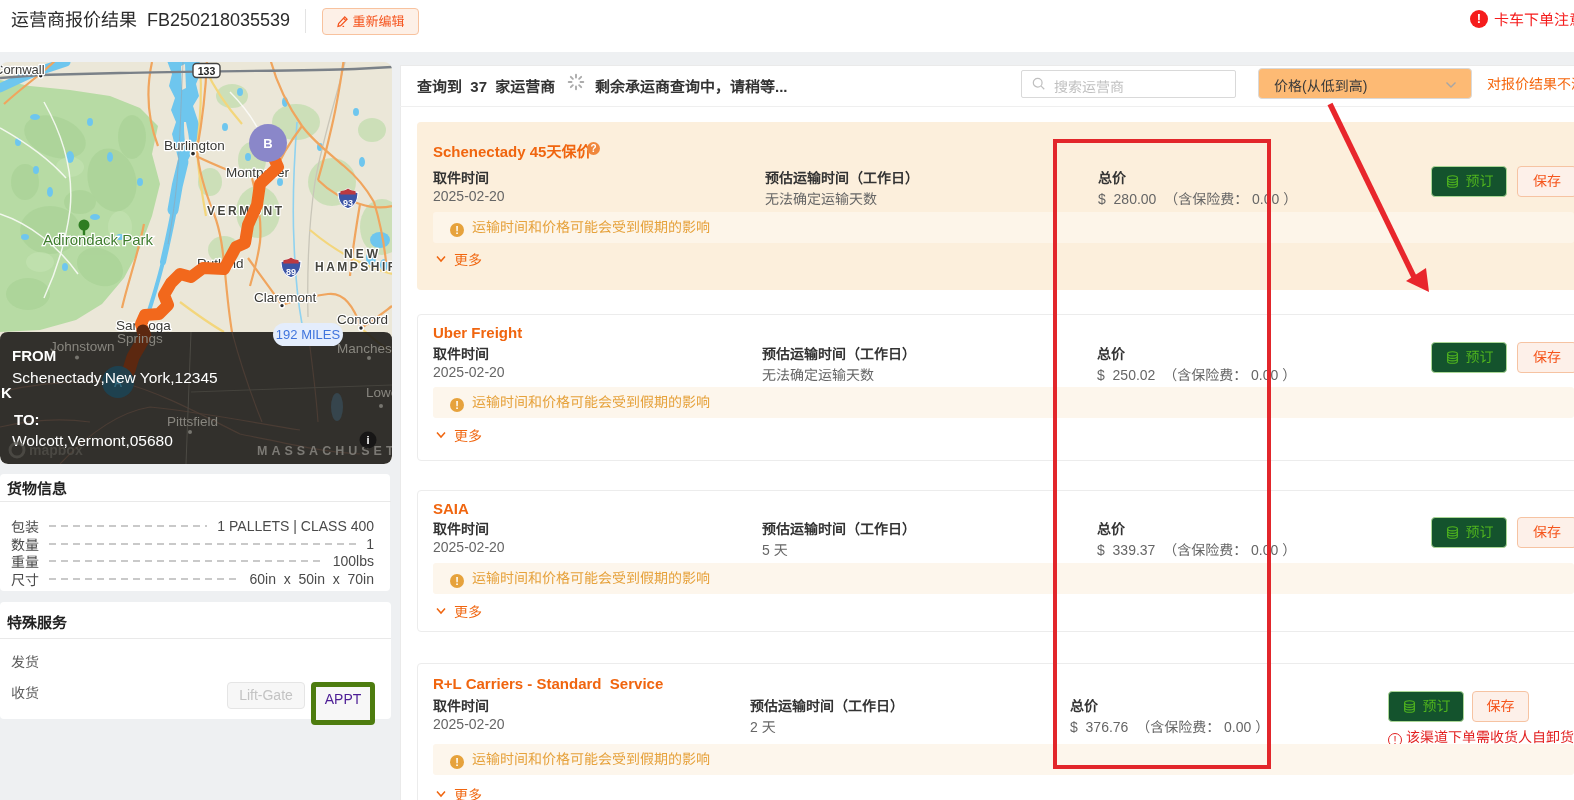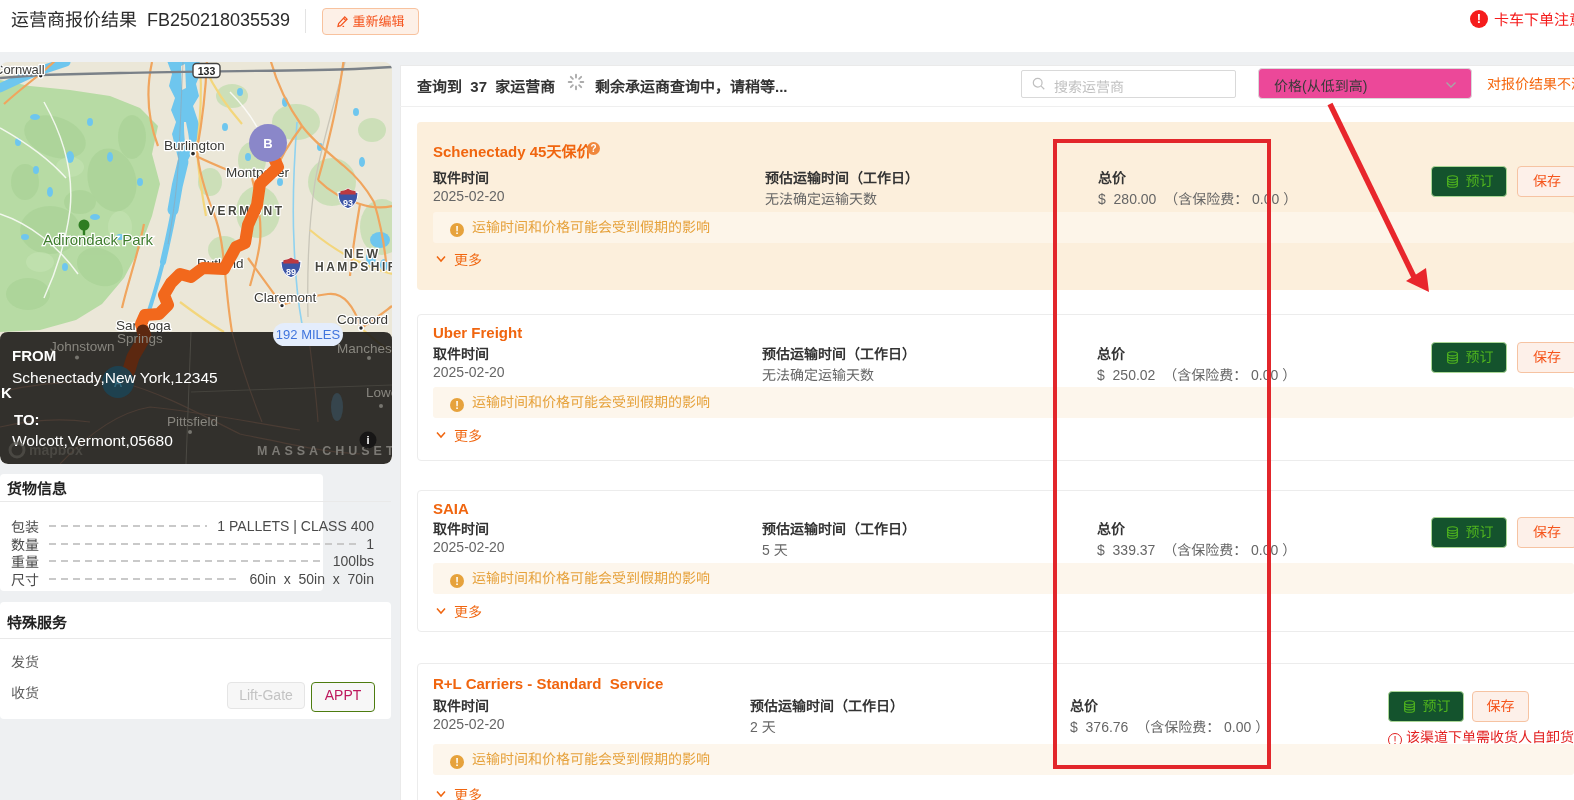--- a/index.html
+++ b/index.html
@@ -57,21 +57,21 @@
 <div class="abs" style="left:400px;top:106px;width:1174px;height:1px;background:#efefef;"></div>
 
 <div class="abs" style="left:1021px;top:70px;width:215px;height:28px;background:#fff;border:1px solid #d9d9d9;border-radius:2px;">
   <svg width="14" height="14" viewBox="0 0 16 16" style="position:absolute;left:10px;top:6px;">
       <circle cx="6.5" cy="6.5" r="5" fill="none" stroke="#bfbfbf" stroke-width="1.4"></circle>
       <line x1="10.5" y1="10.5" x2="14" y2="14" stroke="#bfbfbf" stroke-width="1.4"></line>
     </svg>
   <span style="position:absolute;left:32px;top:5px;font-size:14px;color:#c0c0c0;">搜索运营商</span>
 </div>
 
-<div class="abs" style="left:1258px;top:68px;width:214px;height:31px;background:#ec4899;border:1px solid #d9d9d9;border-radius:4px;">
+<div class="abs" style="left:1258px;top:68px;width:214px;height:31px;background:#fdba74;border:1px solid #d9d9d9;border-radius:4px;">
   <span style="position:absolute;left:15px;top:6px;font-size:14px;color:#3a3a3a;">价格(从低到高)</span>
   <svg width="12" height="12" viewBox="0 0 12 12" style="position:absolute;right:14px;top:10px;">
       <path d="M1.5 3.5 L6 8 L10.5 3.5" fill="none" stroke="#a6a6a6" stroke-width="1.4"></path>
     </svg>
 </div>
 <div class="abs" style="left:1487px;top:73px;font-size:14px;color:#f5670f;white-space:nowrap;">对报价结果不满意？</div>
 
 <div class="abs" style="left:417px;top:122px;width:1171px;height:168px;background:#fcefdc;border-radius:4px;"></div>
 <div class="abs" style="left:433px;top:140px;font-size:15px;font-weight:bold;color:#f0650f;">Schenectady 45天保价</div>
 <div class="abs" style="left:587px;top:142px;width:13px;height:13px;border-radius:50%;background:#f0873c;color:#fff;font-size:10px;font-weight:bold;text-align:center;line-height:13px;">?</div>
@@ -351,21 +351,21 @@
   </g>
   <g opacity="0.7">
     <circle cx="17" cy="388" r="7" fill="none" stroke="#55534d" stroke-width="3"></circle>
     <text x="29" y="393" font-size="14" font-weight="bold" fill="#55534d">mapbox</text>
   </g>
   <circle cx="368" cy="378" r="8.5" fill="#141414" opacity="0.9"></circle>
   <text x="368" y="382" font-size="11" font-weight="bold" fill="#fff" text-anchor="middle">i</text>
 </svg>
 </div>
 
-<div class="abs" style="left:0;top:474px;width:323px;height:117px;background:#fff;border-radius:4px;">
+<div class="abs" style="left:0;top:474px;width:390px;height:117px;background:#fff;border-radius:4px;">
   <div style="position:absolute;left:7px;top:3px;font-size:15px;font-weight:bold;color:#222;">货物信息</div>
   <div style="position:absolute;left:0;top:27px;width:391px;height:1px;background:#e9e9e9;"></div>
 </div>
 <div class="abs crow" style="top:516px;">
     <span>包装</span>
     <span class="dots"></span>
     <span>1 PALLETS | CLASS 400</span>
   </div>
 <div class="abs crow" style="top:534px;">
     <span>数量</span>
@@ -382,20 +382,20 @@
     <span class="dots"></span>
     <span>60in&nbsp;&nbsp;x&nbsp;&nbsp;50in&nbsp;&nbsp;x&nbsp;&nbsp;70in</span>
   </div>
 
 <div class="abs" style="left:0;top:602px;width:391px;height:117px;background:#fff;border-radius:4px;">
   <div style="position:absolute;left:7px;top:9px;font-size:15px;font-weight:bold;color:#222;">特殊服务</div>
   <div style="position:absolute;left:0;top:36px;width:391px;height:1px;background:#e9e9e9;"></div>
   <div style="position:absolute;left:11px;top:49px;font-size:14px;color:#5e5e5e;">发货</div>
   <div style="position:absolute;left:11px;top:80px;font-size:14px;color:#5e5e5e;">收货</div>
   <div style="position:absolute;left:227px;top:80px;width:78px;height:27px;background:#f7f7f7;border:1px solid #e5e5e5;border-radius:4px;font-size:14px;color:#c3c3c3;text-align:center;line-height:25px;">Lift-Gate</div>
-  <div style="position:absolute;left:311px;top:80px;width:64px;height:30px;background:#f7f7f7;border:1px solid #4d7c0f;border-radius:4px;font-size:14px;color:#be185d;text-align:center;line-height:25px;">APPT</div>
+  <div style="position:absolute;left:311px;top:80px;width:64px;height:43px;background:#f7f7f7;border:5px solid #4d7c0f;border-radius:4px;font-size:14px;color:#4c1d95;text-align:center;line-height:25px;">APPT</div>
 </div>
 
 <svg class="abs" style="left:0;top:0;pointer-events:none;z-index:50;" width="1574" height="800" viewBox="0 0 1574 800">
   <rect x="1055" y="141" width="214" height="626" fill="none" stroke="#e2262b" stroke-width="4"></rect>
   <line x1="1330" y1="104" x2="1414" y2="277" stroke="#e8262c" stroke-width="5.5"></line>
   <path d="M1429 292 L1426 268 L1406 281 Z" fill="#e8262c"></path>
 </svg>
 
 </body></html>

